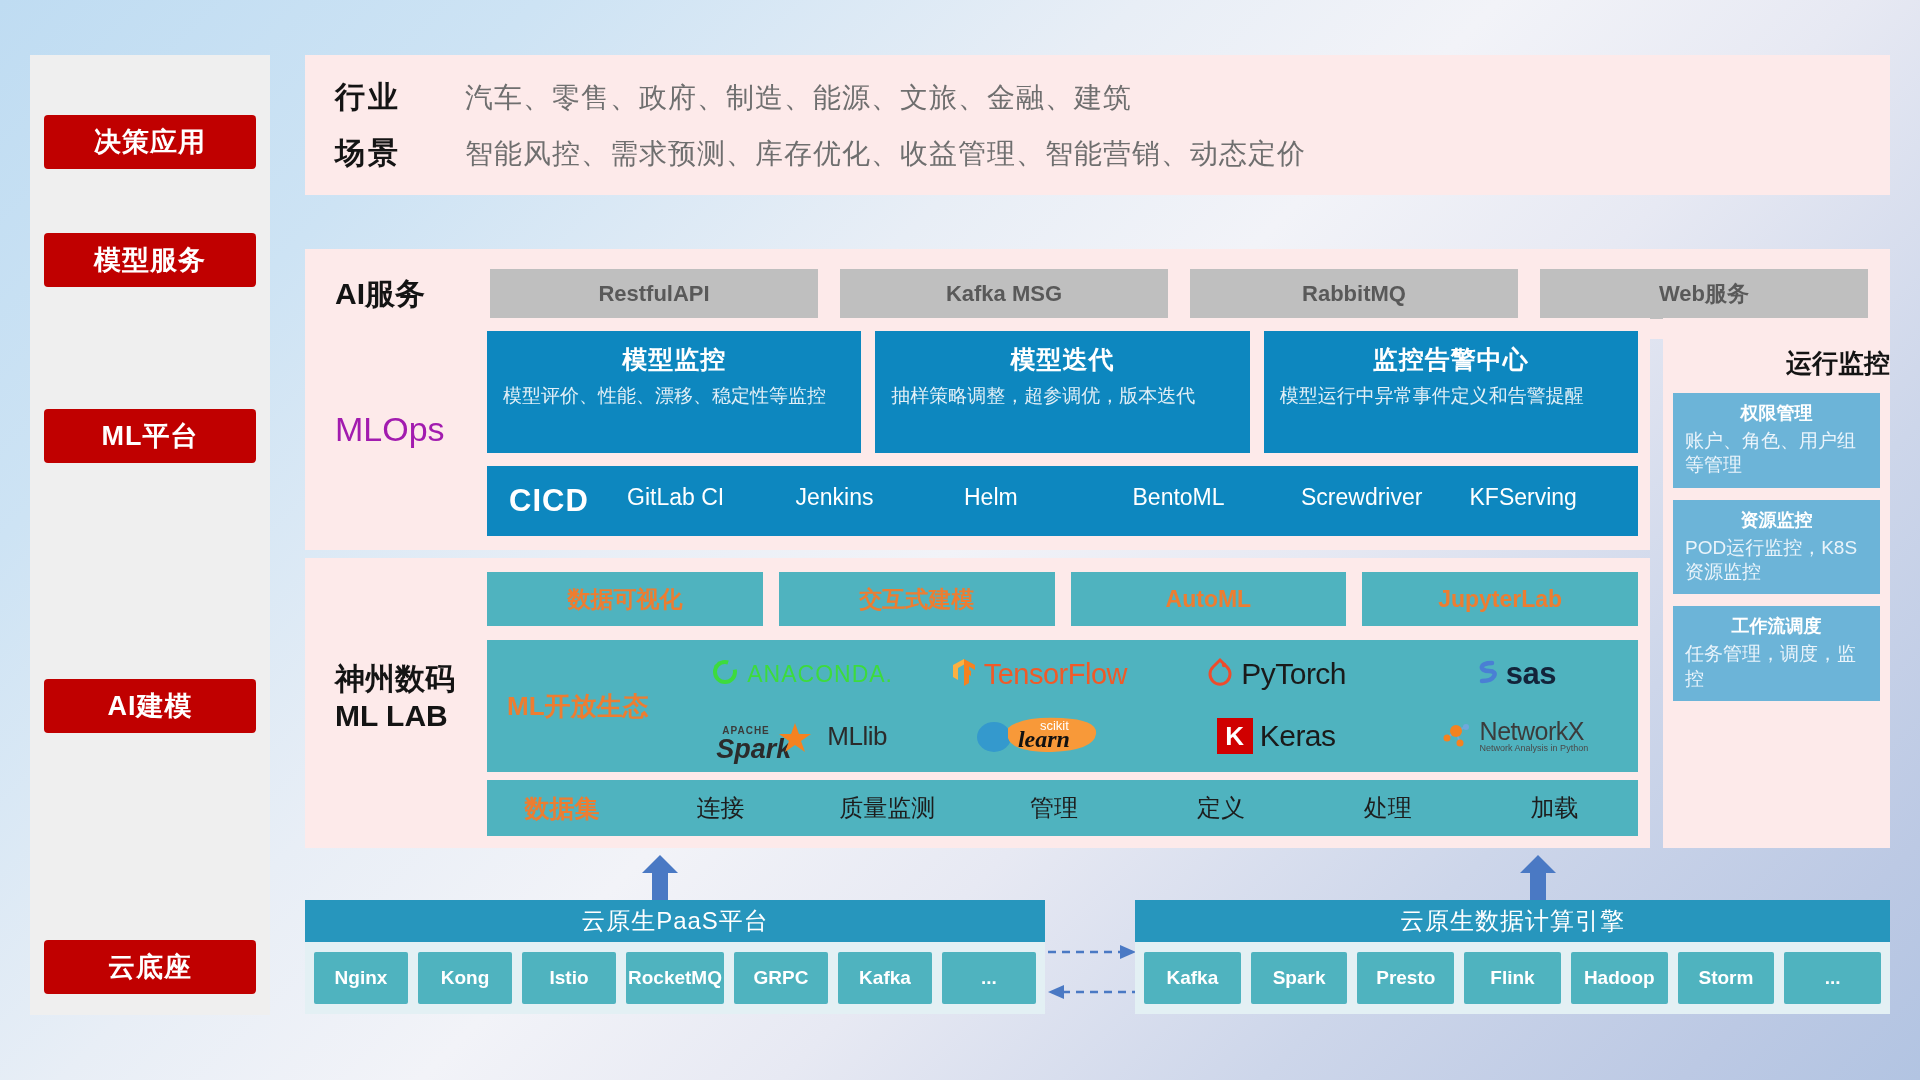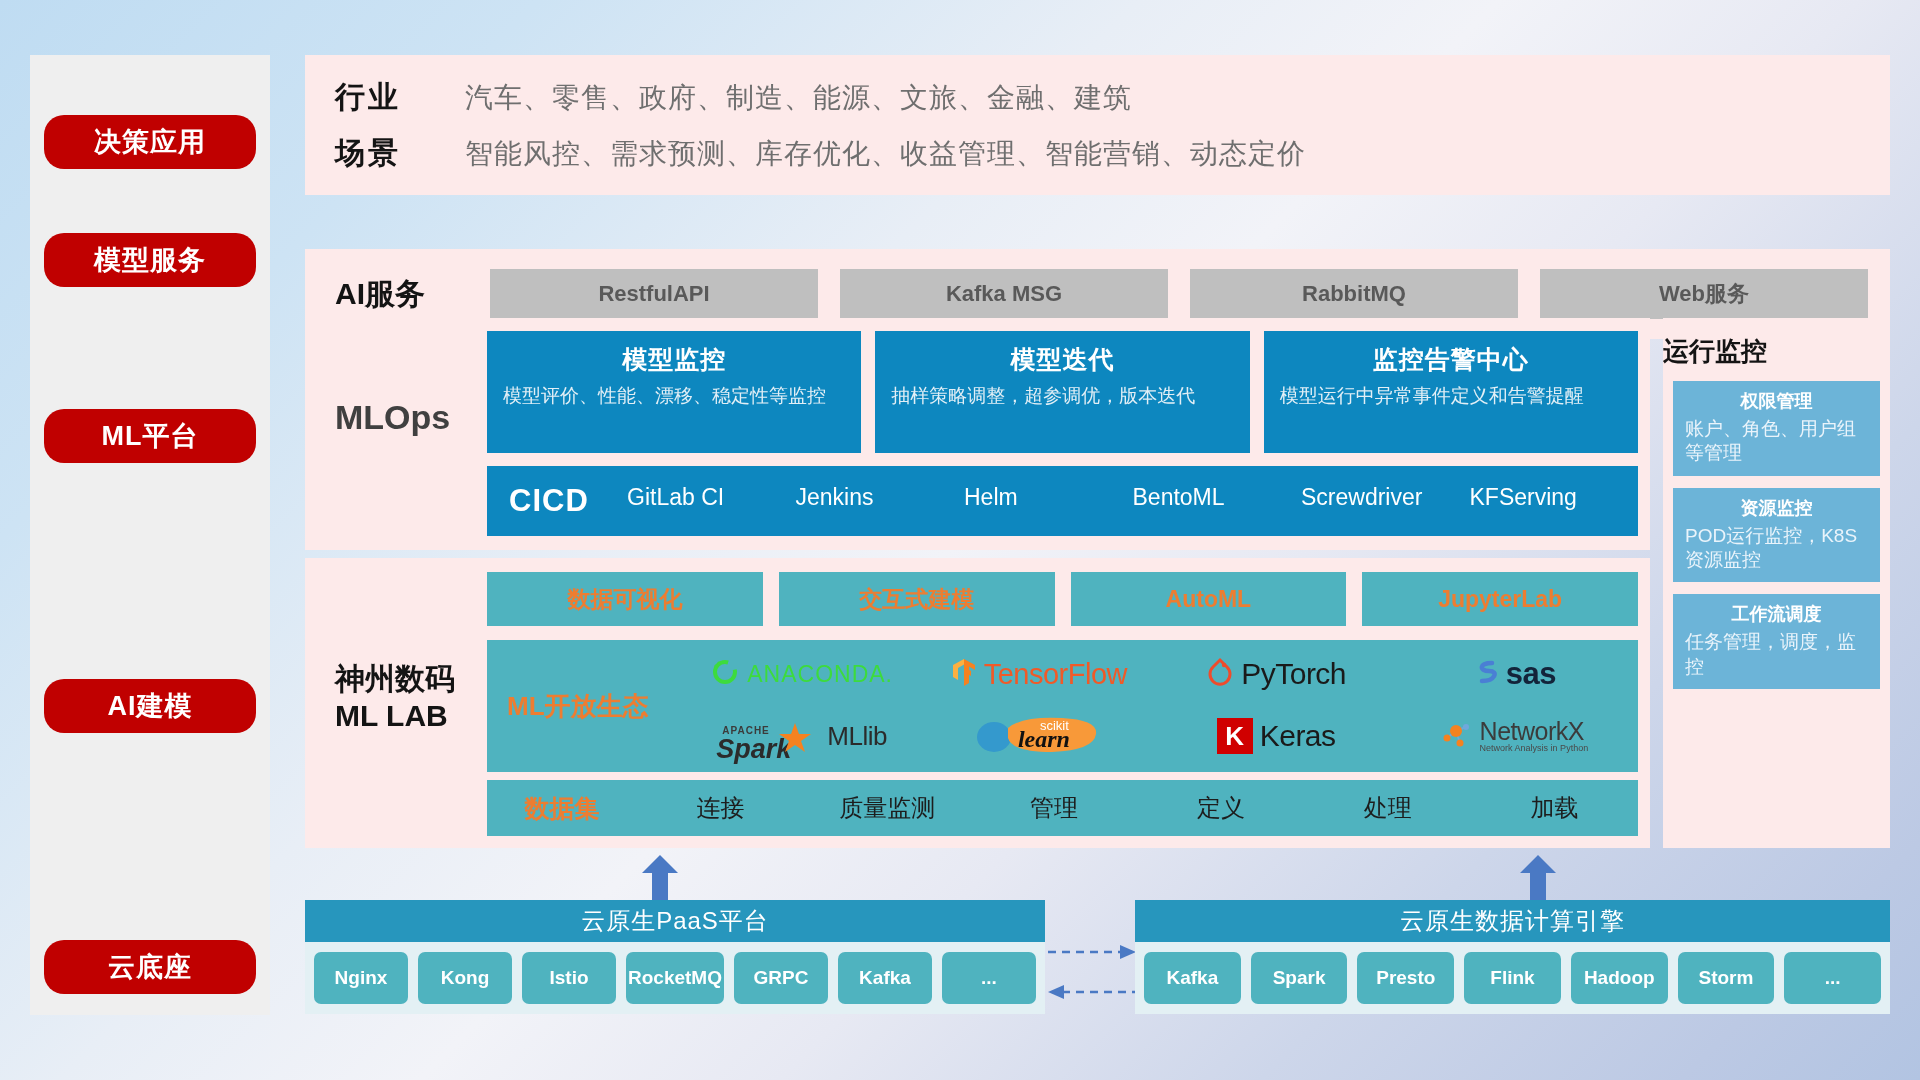--- a/index.html
+++ b/index.html
@@ -21,21 +21,21 @@
     position: absolute;
     left: 30px; top: 55px;
     width: 240px; height: 960px;
     background: #efefef;
   }
   .rail-chip {
     position: absolute;
     left: 14px;
     width: 212px; height: 54px;
     background: #c00000;
-    border-radius: 20px;
+    border-radius: 4px;
     color: #fff;
     font-size: 27px;
     font-weight: bold;
     display: flex; align-items: center; justify-content: center;
     letter-spacing: 1px;
   }
   .rail-chip.c0 { top: 60px; }
   .rail-chip.c1 { top: 178px; }
   .rail-chip.c2 { top: 354px; }
   .rail-chip.c3 { top: 624px; }
@@ -78,22 +78,22 @@
     background: #bfbfbf;
     color: #595959;
     font-size: 22px; font-weight: bold;
     display: flex; align-items: center; justify-content: center;
   }
 
   
   #band-mlops { top: 318px; width: 1345px; height: 232px; }
   .mlops-label {
     position: absolute;
-    left: 30px; top: 80px;
-    font-size: 34px; font-weight: bold; color: #404040;
+    left: 30px; top: 92px;
+    font-size: 34px; font-weight: normal; color: #a21caf;
   }
   .mlops-cards {
     position: absolute;
     left: 182px; top: 13px; right: 12px;
     display: flex; gap: 14px;
   }
   .mlops-card {
     flex: 1; height: 122px;
     background: #0d87bf;
     padding: 12px 16px 0 16px;
@@ -185,21 +185,21 @@
   .data-item { flex: 1; text-align: center; font-size: 24px; color: #1d1d1d; }
 
   
   #band-ops {
     position: absolute;
     left: 1663px; top: 318px;
     width: 227px; height: 530px;
     background: #fdeaea;
   }
   .ops-title {
-    text-align: left; padding-top: 16px;
+    text-align: right; padding-top: 28px;
     font-size: 26px; font-weight: bold; color: #141414;
   }
   .ops-card {
     margin: 12px 10px 0 10px;
     background: #6cb4d8;
     padding: 8px 12px 10px 12px;
     color: #fff;
   }
   .ops-card .ttl { font-size: 18px; font-weight: bold; text-align: center; margin-bottom: 4px; }
   .ops-card .dsc { font-size: 19px; color: #eaf4fb; line-height: 1.28; }
@@ -215,21 +215,21 @@
     letter-spacing: 1px;
   }
   .cloud-body {
     background: #e3f0f4;
     display: flex; gap: 10px;
     padding: 10px 9px;
   }
   .cloud-chip {
     flex: 1; height: 52px;
     background: #4fb3bf;
-    border-radius: 7px;
+    border-radius: 2px;
     color: #fff; font-size: 19px; font-weight: bold;
     display: flex; align-items: center; justify-content: center;
     text-align: center; line-height: 1.05;
     padding: 18px 2px;
   }
   .up-arrow {
     position: absolute;
     width: 40px; height: 45px;
   }
   .up-arrow svg { width: 100%; height: 100%; }

